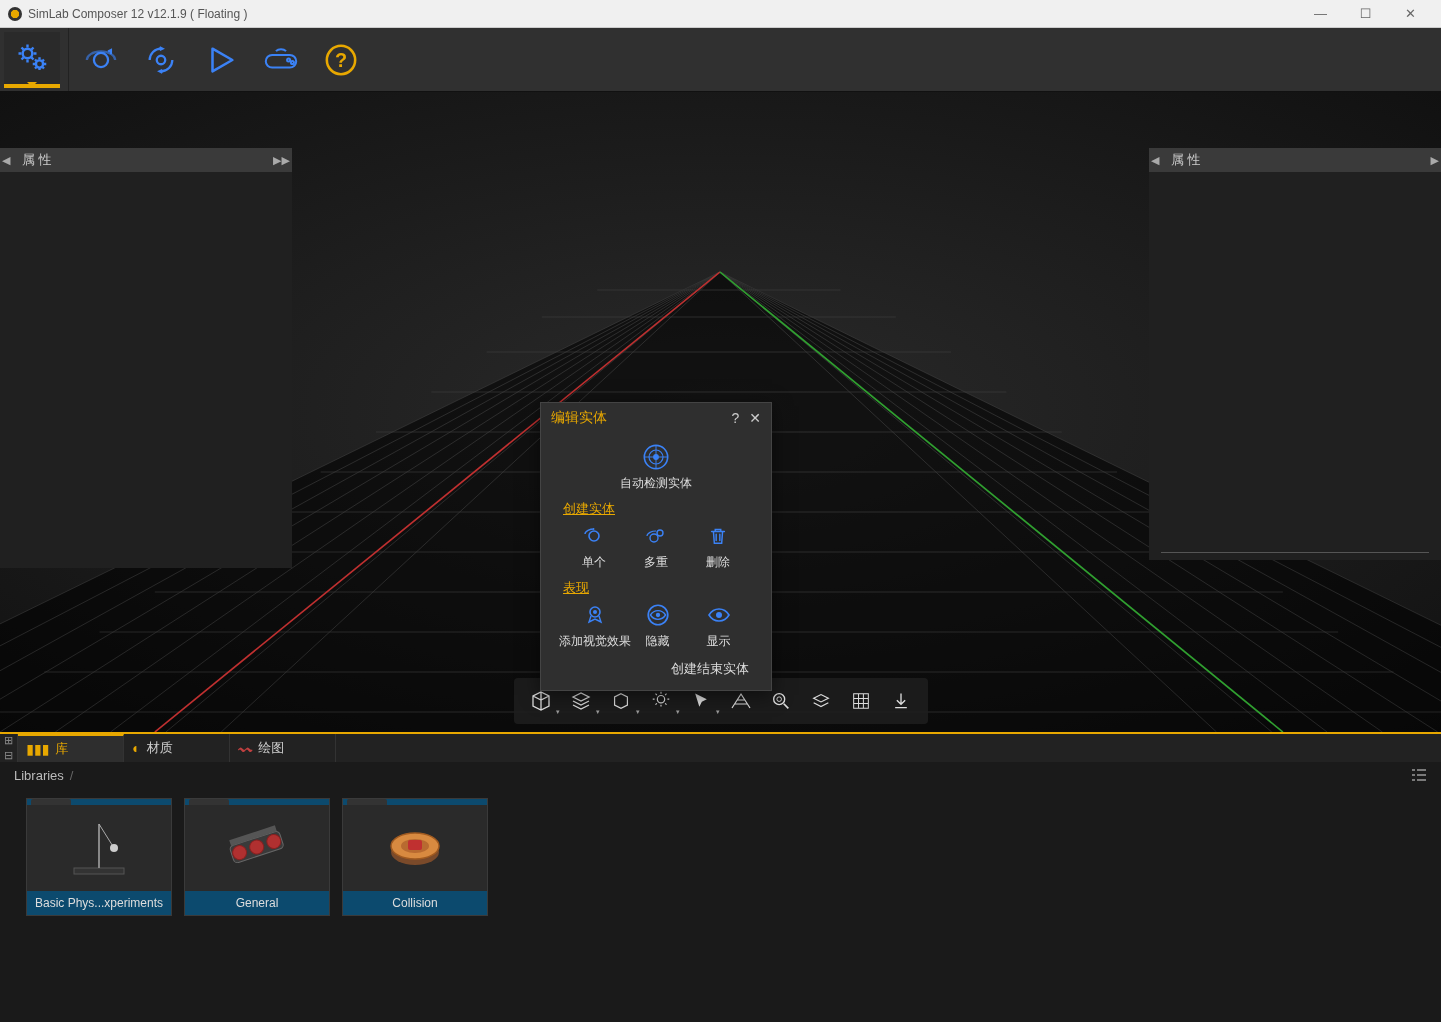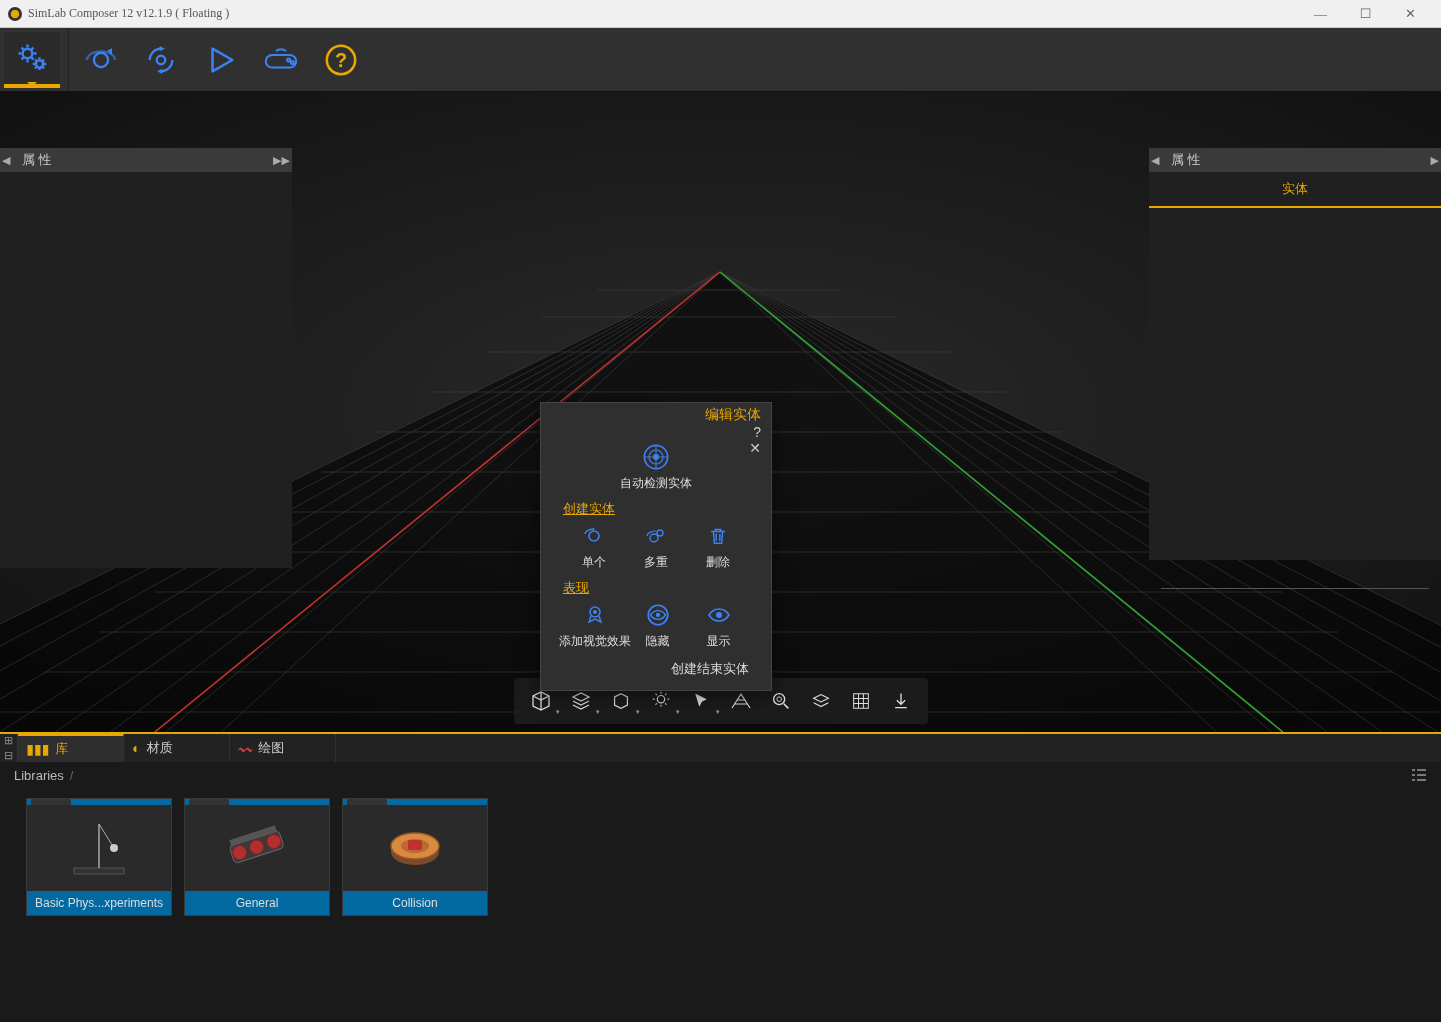--- a/index.html
+++ b/index.html
@@ -1,18 +1,18 @@
 <!DOCTYPE html>
 <html><head>
 <meta charset="utf-8">
 <style>
 * { margin: 0; padding: 0; box-sizing: border-box; }
 body { font-family: "Microsoft YaHei", Arial, sans-serif; background: #0a2a2a; overflow: hidden; width: 1441px; height: 1022px; position: relative; }
 
-.titlebar { height: 28px; background: #f0f0f0; display: flex; align-items: center; padding: 0 8px; border-bottom: 1px solid #ccc; font-family: Liberation Serif, serif; }
+.titlebar { height: 28px; background: #f0f0f0; display: flex; align-items: center; padding: 0 8px; border-bottom: 1px solid #ccc; }
 .titlebar-icon { width: 14px; height: 14px; background: radial-gradient(circle, #e8a800 40%, #333 45%); border-radius: 50%; margin-right: 6px; }
 .titlebar-text { font-size: 12px; color: #555; flex: 1; }
 .winbtns { display: flex; gap: 0; }
 .winbtn { width: 45px; height: 28px; display: flex; align-items: center; justify-content: center; color: #666; font-size: 13px; }
 
 .app-body { position: relative; width: 100%; height: calc(100% - 28px); background: #1a1a1a; }
 
 .toolbar { height: 64px; background: #303030; display: flex; align-items: center; padding: 0 4px; border-bottom: 1px solid #111; gap: 4px; }
 .tool-group { display: flex; align-items: center; gap: 2px; border-right: 1px solid #222; padding-right: 8px; height: 100%; }
 .tool-btn { width: 56px; height: 56px; display: flex; align-items: center; justify-content: center; cursor: pointer; }
@@ -32,21 +32,21 @@
 .panel-tab { flex: 1; text-align: center; padding: 8px 0; font-size: 13px; color: #e8a800; border-bottom: 2px solid #e8a800; }
 .panel-right .divider-line { margin: 0 12px; height: 1px; background: #555; margin-top: 380px; }
 
 .view-cube { position: absolute; left: 18px; bottom: 18px; width: 80px; height: 80px; z-index: 3; }
 
 .viewport-toolbar { position: absolute; bottom: 8px; left: 50%; transform: translateX(-50%); display: flex; align-items: center; gap: 6px; background: rgba(30,30,30,0.85); padding: 6px 10px; border-radius: 4px; z-index: 4; }
 .vp-tool { width: 34px; height: 34px; display: flex; align-items: center; justify-content: center; cursor: pointer; color: #ddd; position: relative; }
 .vp-tool .caret { position: absolute; right: -2px; bottom: 2px; font-size: 7px; color: #999; }
 
 .dialog { position: absolute; top: 310px; left: 540px; width: 232px; background: #2f2f2f; border: 1px solid #444; z-index: 10; box-shadow: 0 4px 18px rgba(0,0,0,0.5); }
-.dialog-title { height: 30px; display: flex; align-items: flex-end; padding: 3px 10px; font-size: 14px; color: #e8a800; flex-direction: column; }
+.dialog-title { height: 30px; display: flex; align-items: center; padding: 12px 10px; font-size: 14px; color: #e8a800; }
 .dialog-title .spacer { flex: 1; }
 .dialog-title .ctl { color: #ccc; margin-left: 10px; cursor: pointer; font-size: 14px; }
 .dialog-body { padding: 6px 22px 12px; }
 .dialog-section-label { font-size: 13px; color: #e8a800; margin: 8px 0 4px; text-decoration: underline; }
 .dialog-row { display: flex; justify-content: space-around; margin: 4px 0; }
 .dialog-item { display: flex; flex-direction: column; align-items: center; gap: 4px; cursor: pointer; width: 64px; }
 .dialog-item .icon-wrap { width: 28px; height: 28px; display: flex; align-items: center; justify-content: center; }
 .dialog-item .label { font-size: 12px; color: #ddd; white-space: nowrap; }
 .dialog-footer-btn { text-align: right; font-size: 13px; color: #ddd; margin-top: 10px; cursor: pointer; }
 
@@ -56,21 +56,21 @@
 .side-icon { font-size: 11px; color: #888; }
 .btab { width: 106px; display: flex; align-items: center; padding: 0 8px; font-size: 13px; color: #ccc; border-right: 1px solid #333; gap: 6px; cursor: pointer; }
 .btab.active { background: #2e2e2e; color: #e8a800; border-top: 2px solid #e8a800; }
 .btab .ticon { font-size: 14px; }
 
 .breadcrumb { height: 26px; display: flex; align-items: center; padding: 0 14px; font-size: 13px; color: #bbb; }
 .breadcrumb .sep { margin: 0 6px; color: #666; }
 .breadcrumb-options { margin-left: auto; color: #888; cursor: pointer; }
 
 .cards { flex: 1; display: flex; align-items: flex-start; padding: 10px 26px; gap: 12px; }
-.folder-card { width: 146px; background: #0369a1; border: 1px solid #3a3a3a; display: flex; flex-direction: column; cursor: pointer; }
+.folder-card { width: 146px; background: #0c4a6e; border: 1px solid #3a3a3a; display: flex; flex-direction: column; cursor: pointer; }
 .folder-card .tab-ear { height: 6px; width: 40px; background: #333; border-radius: 2px 2px 0 0; margin-left: 4px; }
 .folder-card .thumb { height: 86px; display: flex; align-items: center; justify-content: center; background: #2a2a2a; }
 .folder-card .caption { padding: 5px 4px; font-size: 12px; color: #ddd; text-align: center; white-space: nowrap; overflow: hidden; }
 
 svg { display: block; }
 </style>
 </head>
 <body>
 
 <div class="titlebar">
@@ -183,23 +183,20 @@
         <span class="arrow-r">▶▶</span>
       </div>
     </div>
 
     <div class="panel-right">
       <div class="panel-header">
         <span class="arrow-l">◀</span>
         <span style="margin-left:16px">属 性</span>
         <span class="arrow-r">▶</span>
       </div>
-      <div class="panel-tab-row">
-        <div class="panel-tab">实体</div>
-      </div>
       <div class="divider-line"></div>
     </div>
 
     <div class="dialog">
       <div class="dialog-title">
         <span>编辑实体</span>
         <span class="spacer"></span>
         <span class="ctl">?</span>
         <span class="ctl">✕</span>
       </div>

